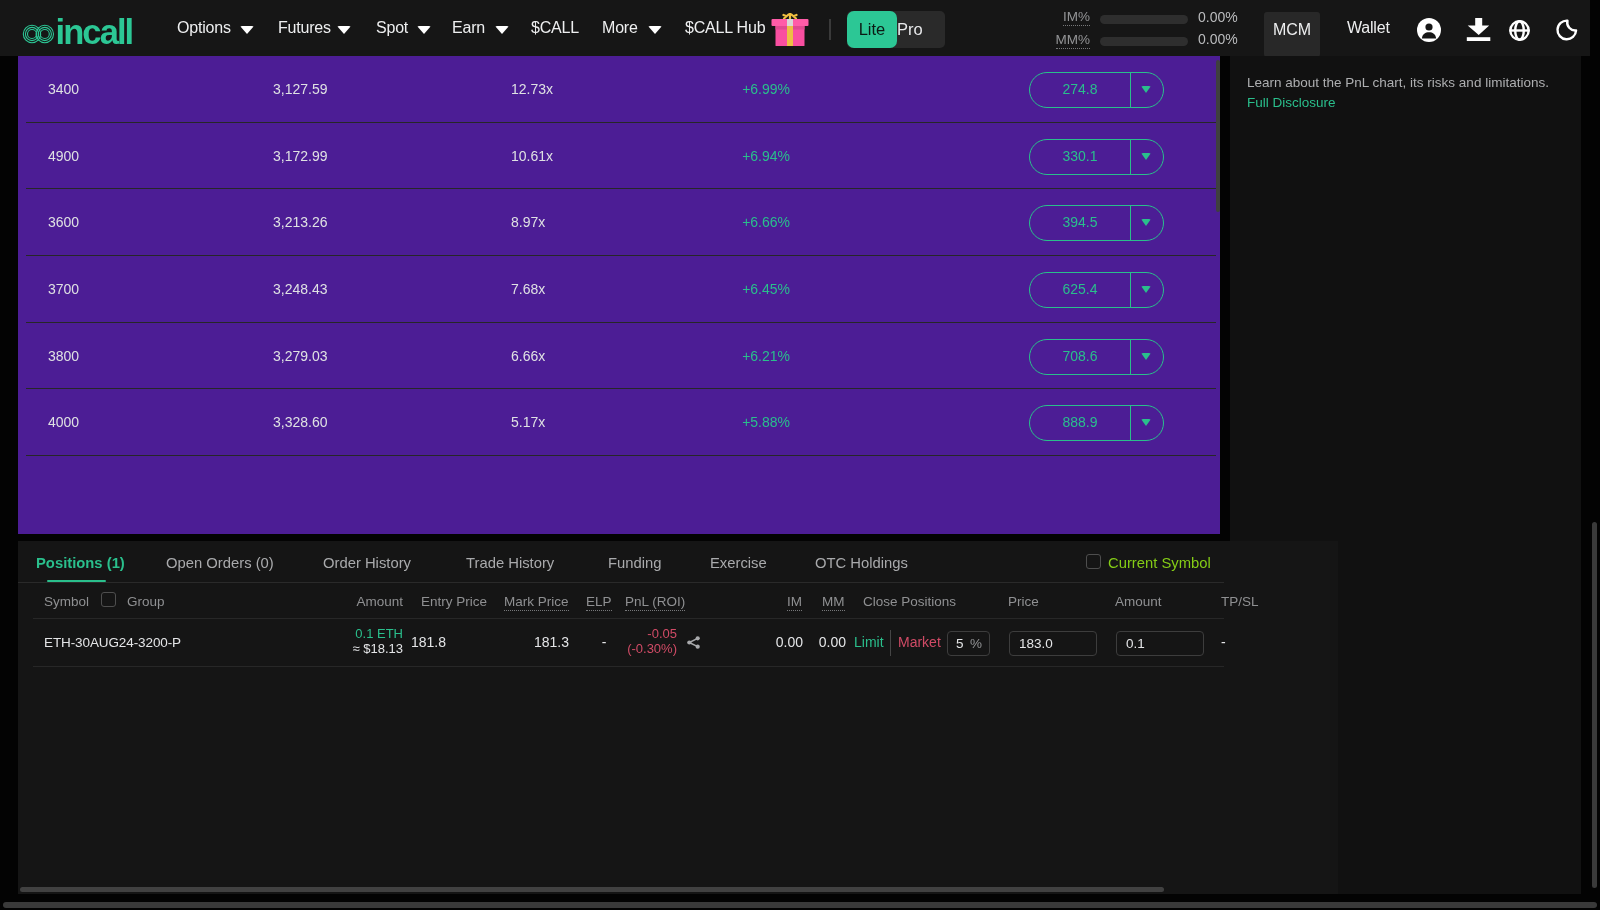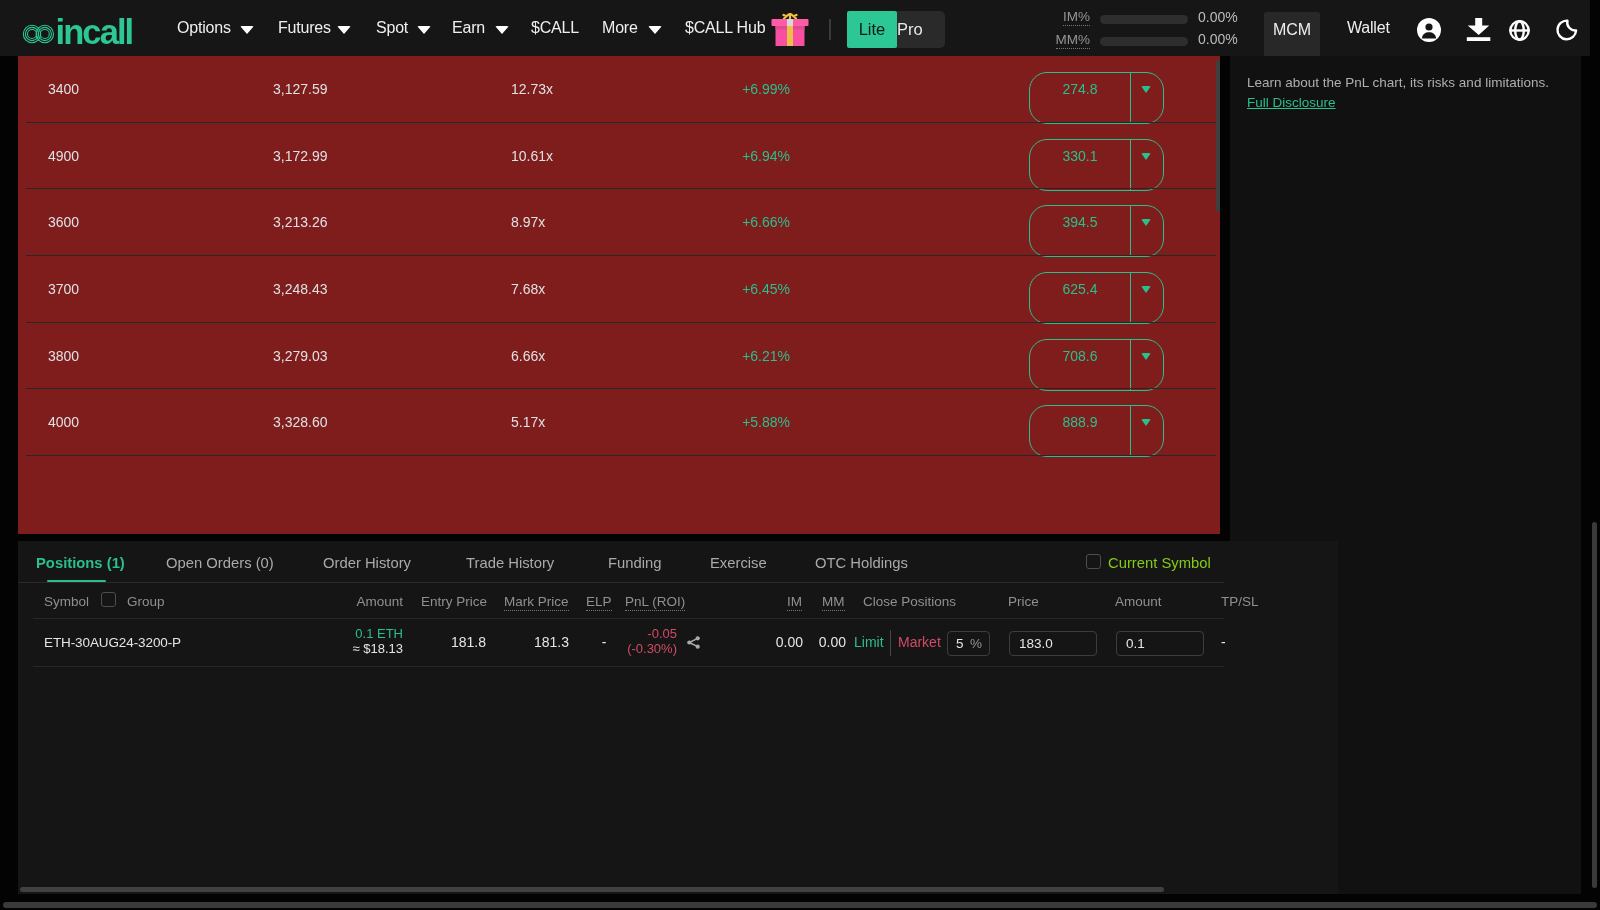--- a/index.html
+++ b/index.html
@@ -2,29 +2,29 @@
 <html><head>
 <meta charset="utf-8">
 <style>
 * { margin:0; padding:0; box-sizing:border-box; }
 html,body { width:1600px; height:910px; background:#030303; overflow:hidden;
   font-family:"Liberation Sans", sans-serif; }
 .abs { position:absolute; }
 #header { position:absolute; left:0; top:0; width:1590px; height:56px; background:#161616; }
 .nav { position:absolute; top:0; height:56px; line-height:56px; font-size:16px; letter-spacing:-0.2px; color:#eeeff0; font-weight:500; white-space:nowrap; }
 .caret { position:absolute; top:26px; width:0; height:0; border-left:7px solid transparent; border-right:7px solid transparent; border-top:8.5px solid #fff; border-radius:2px; }
-#toppanel { position:absolute; left:18px; top:56px; width:1202px; height:478px; background:#7f1d1d; overflow:hidden; }
+#toppanel { position:absolute; left:18px; top:56px; width:1202px; height:478px; background:#4c1d95; overflow:hidden; }
 .trow { position:relative; height:66.68px; }
 .trow .sep { position:absolute; left:8px; right:4px; bottom:0; height:1px; background:#272727; }
 .trow span { position:absolute; top:0; line-height:66.68px; font-size:14px; color:#dfe1e3; font-weight:500; }
 .c1 { left:30px; }
 .c2 { left:255px; }
 .c3 { left:493px; }
 .c4 { left:640px; width:132px; text-align:right; color:#2abf8c !important; }
-.pill { position:absolute; left:1011px; top:16px; width:135px; height:52px; border:1.5px solid #2abf8c; border-radius:18px; }
+.pill { position:absolute; left:1011px; top:16px; width:135px; height:36px; border:1.5px solid #2abf8c; border-radius:18px; }
 .pill .v { position:absolute; left:0; top:0; width:100px; text-align:center; line-height:33px; font-size:14px; color:#2abf8c; font-weight:500; }
 .pill .d { position:absolute; left:100px; top:0; bottom:0; width:1px; background:#2abf8c; }
 .pill .a { position:absolute; left:111px; top:13px; width:0; height:0; border-left:5.5px solid transparent; border-right:5.5px solid transparent; border-top:7px solid #2abf8c; border-radius:2px; }
 #rightpanel { position:absolute; left:1230px; top:56px; width:351px; height:838px; background:#111111; }
 #bottompanel { position:absolute; left:18px; top:541px; width:1320px; height:353px; background:#151515; overflow:hidden; }
 .tab { position:absolute; top:0; height:41px; line-height:44px; font-size:14.8px; color:#a9aaac; white-space:nowrap; }
 .phead { position:absolute; top:52px; height:18px; line-height:18px; font-size:13.5px; color:#8f9092; white-space:nowrap; }
 .dot { border-bottom:1px dotted #77787a; padding-bottom:1px; }
 .prow { position:absolute; top:77px; height:49px; width:100%; }
 .pv { position:absolute; font-size:14px; color:#e4e5e7; line-height:49px; top:0; font-weight:500; }
@@ -62,21 +62,21 @@
   <svg class="abs" style="left:771px;top:13px" width="38" height="33" viewBox="0 0 38 33">
     <path d="M13 5.5 L17.5 1.5 M19 6 L19 0.5 M25 5.5 L20.5 1.5 M15 3 l-2.5 -1 M23 3 l2.5 -1" stroke="#f0c040" stroke-width="2.2" fill="none" stroke-linecap="round"></path>
     <rect x="0.5" y="6" width="37" height="7" rx="1" fill="#ff5ca8"></rect>
     <rect x="16" y="6" width="6" height="7" fill="#d8d8d8"></rect>
     <rect x="4.5" y="13" width="29" height="20" rx="0.5" fill="#f94fa0"></rect>
     <rect x="4.5" y="13" width="29" height="3.5" fill="#e04a90"></rect>
     <rect x="16" y="13" width="6" height="20" fill="#ecbf45"></rect>
   </svg>
   <div class="abs" style="left:829px;top:19px;width:2px;height:21px;background:#3a3a3a"></div>
   <div class="abs" style="left:847px;top:11px;width:98px;height:37px;background:#2a2a2a;border-radius:5px">
-    <div class="abs" style="left:0;top:0;width:50px;height:37px;background:#2cc795;border-radius:2px;text-align:center;line-height:37px;font-size:16.5px;color:#0c1a14;font-weight:500">Lite</div>
+    <div class="abs" style="left:0;top:0;width:50px;height:37px;background:#2cc795;border-radius:7px;text-align:center;line-height:37px;font-size:16.5px;color:#0c1a14;font-weight:500">Lite</div>
     <div class="abs" style="left:50px;top:0;width:48px;height:37px;text-align:left;line-height:37px;font-size:16.5px;color:#e8e9eb;font-weight:500">Pro</div>
   </div>
   <div class="abs" style="left:1040px;top:6px;width:50px;height:21px;line-height:21px;text-align:right;font-size:13.5px;color:#939496"><span class="dot">IM%</span></div>
   <div class="abs" style="left:1100px;top:15px;width:88px;height:9px;border-radius:4.5px;background:#2e2e2e"></div>
   <div class="abs" style="left:1198px;top:9px;font-size:14px;color:#bbbcbe">0.00%</div>
   <div class="abs" style="left:1040px;top:29px;width:50px;height:21px;line-height:21px;text-align:right;font-size:13.5px;color:#939496"><span class="dot">MM%</span></div>
   <div class="abs" style="left:1100px;top:37px;width:88px;height:9px;border-radius:4.5px;background:#2e2e2e"></div>
   <div class="abs" style="left:1198px;top:31px;font-size:14px;color:#bbbcbe">0.00%</div>
   <div class="abs" style="left:1264px;top:12px;width:56px;height:45px;background:#282828;border-radius:3px;text-align:center;line-height:36px;font-size:16px;color:#eeeff0">MCM</div>
   <span class="nav" style="left:1347px">Wallet</span>
@@ -169,21 +169,21 @@
         <span class="v">888.9</span>
         <i class="d"></i>
         <i class="a"></i>
       </div>
     <div class="sep"></div>
     </div>
   </div>
 
 <div id="rightpanel">
   <div class="abs" style="left:17px;top:19px;font-size:13.5px;color:#aeafb1">Learn about the PnL chart, its risks and limitations.</div>
-  <div class="abs" style="left:17px;top:39px;font-size:13.5px;color:#2abf8c;text-decoration:underline">Full Disclosure</div>
+  <div class="abs" style="left:17px;top:39px;font-size:13.5px;color:#2abf8c;">Full Disclosure</div>
 </div>
 
 <div id="bottompanel">
   <span class="tab" style="left:18px;color:#2abf8c;font-weight:bold">Positions (1)</span>
   <span class="tab" style="left:148px">Open Orders (0)</span>
   <span class="tab" style="left:305px">Order History</span>
   <span class="tab" style="left:448px">Trade History</span>
   <span class="tab" style="left:590px">Funding</span>
   <span class="tab" style="left:692px">Exercise</span>
   <span class="tab" style="left:797px">OTC Holdings</span>
@@ -205,21 +205,21 @@
   <span class="phead" style="left:845px">Close Positions</span>
   <span class="phead" style="left:990px">Price</span>
   <span class="phead" style="left:1097px">Amount</span>
   <span class="phead" style="left:1203px">TP/SL</span>
   <div class="abs" style="left:15px;top:77px;width:1191px;height:1px;background:#272727"></div>
 
   <div class="prow">
     <span class="pv" style="left:26px;font-size:13.5px;letter-spacing:-0.1px">ETH-30AUG24-3200-P</span>
     <span class="pv2" style="left:280px;top:8px;width:105px;color:#2abf8c">0.1 ETH</span>
     <span class="pv2" style="left:280px;top:23px;width:105px;color:#e4e5e7">≈ $18.13</span>
-    <span class="pv" style="left:393px;width:75px;text-align:right">181.8</span>
+    <span class="pv" style="left:393px;width:75px;text-align:left">181.8</span>
     <span class="pv" style="left:476px;width:75px;text-align:right">181.3</span>
     <span class="pv" style="left:581px;width:10px;text-align:center">-</span>
     <span class="pv2" style="left:554px;top:8px;width:105px;color:#d14b66">-0.05</span>
     <span class="pv2" style="left:554px;top:23px;width:105px;color:#d14b66">(-0.30%)</span>
     <svg class="abs" style="left:669px;top:18px" width="13" height="13" viewBox="0 0 13 13">
       <g fill="#a9aaac">
           <circle cx="10.7" cy="2.3" r="2.1"></circle>
           <circle cx="2.3" cy="6.5" r="2.1"></circle>
           <circle cx="10.7" cy="10.7" r="2.1"></circle>
         </g>

